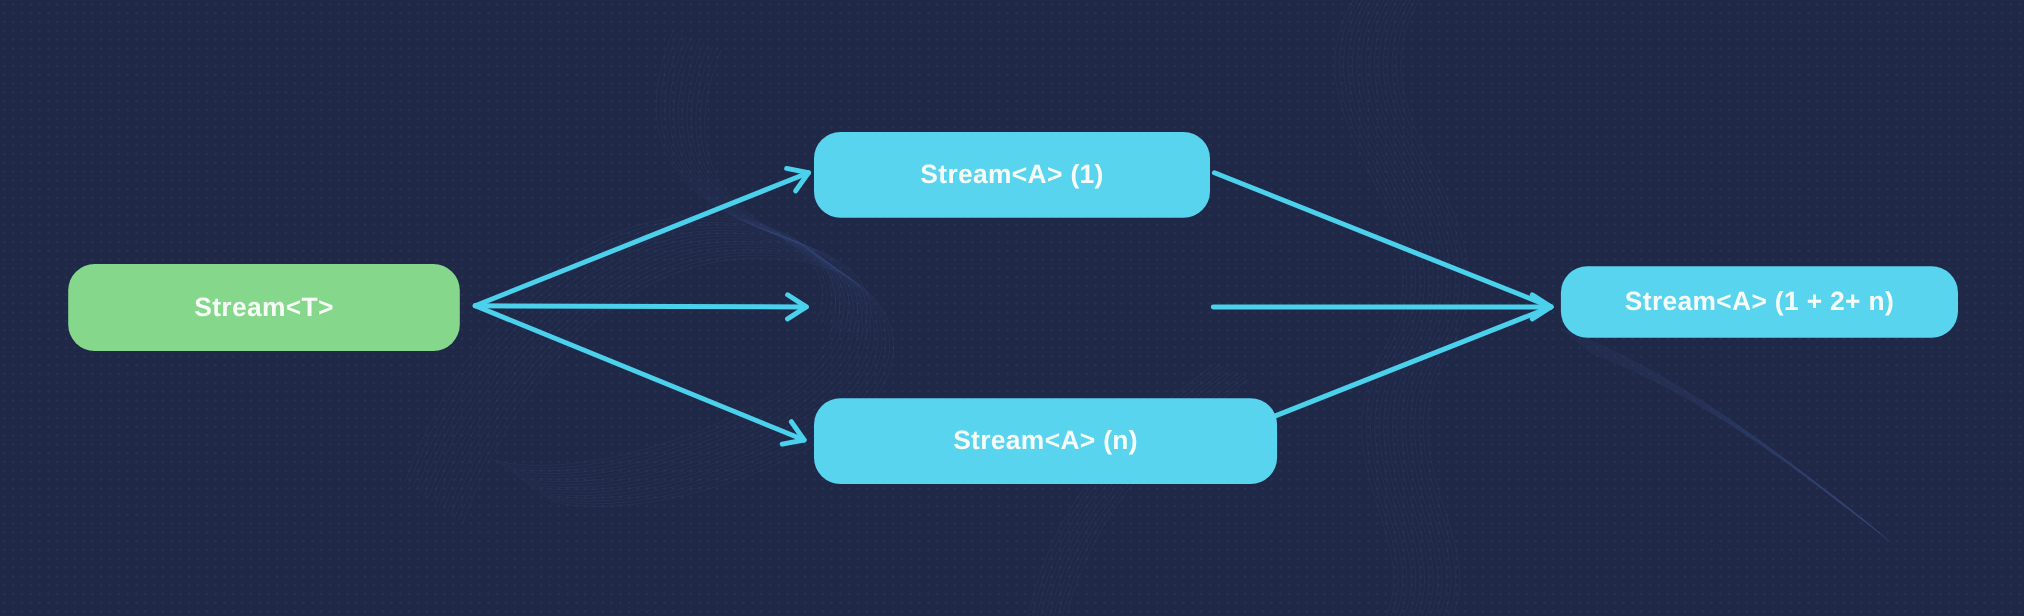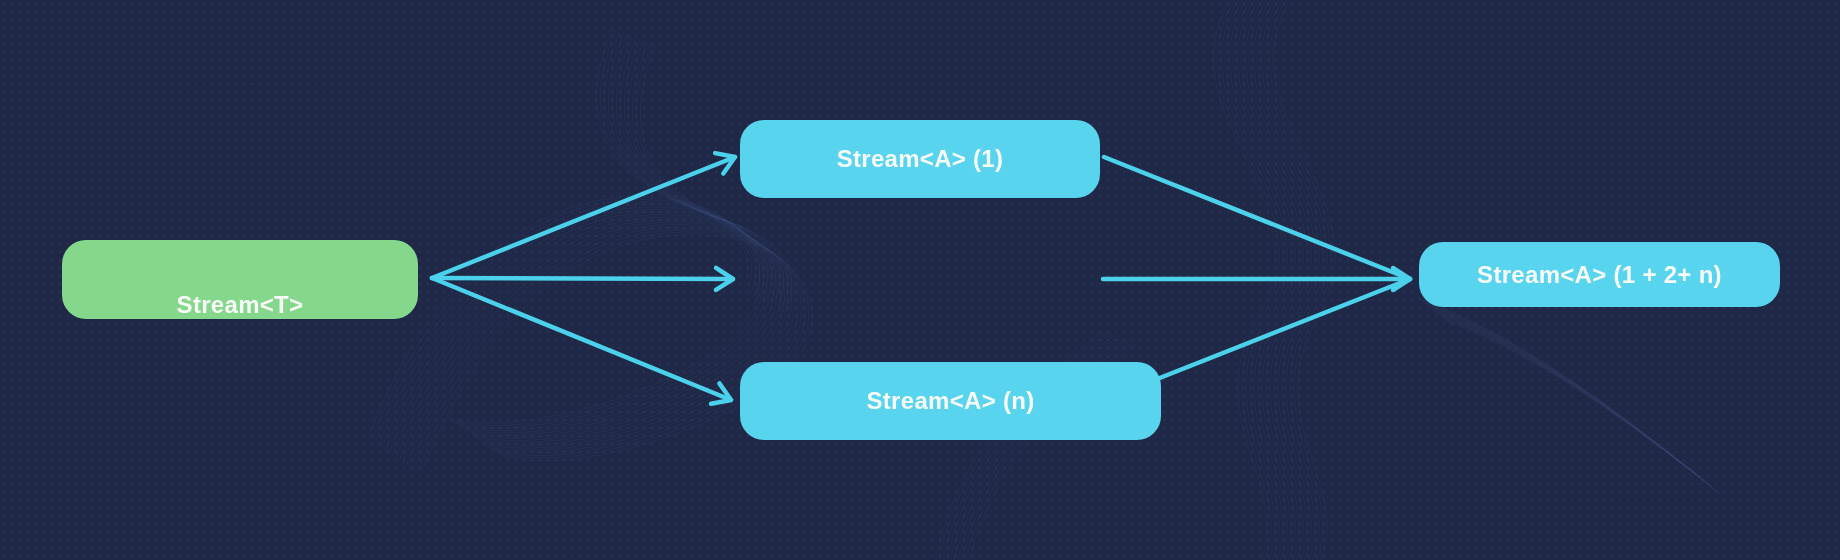--- a/index.html
+++ b/index.html
@@ -33,21 +33,21 @@
   .node{
     position:absolute;
     border-radius:24px;
     display:flex;align-items:center;justify-content:center;
     color:var(--text);
     font-size:24px;font-weight:bold;letter-spacing:0.3px;
     text-align:center;
   }
   .node.source{background:var(--source-fill);}
   .node.stream{background:var(--stream-fill);}
-  #node-source{left:62px;top:240px;width:356px;height:79px;align-items:flex-end;}
+  #node-source{left:62px;top:240px;width:356px;height:79px;}
   #node-p1{left:740px;top:120px;width:360px;height:78px;}
   #node-p2{left:740px;top:240px;width:360px;height:80px;}
   #node-p3{left:740px;top:362px;width:421px;height:78px;}
   #node-result{left:1419px;top:242px;width:361px;height:65px;}
 </style>
 </head>
 <body>
 
 <div class="stage">
 

